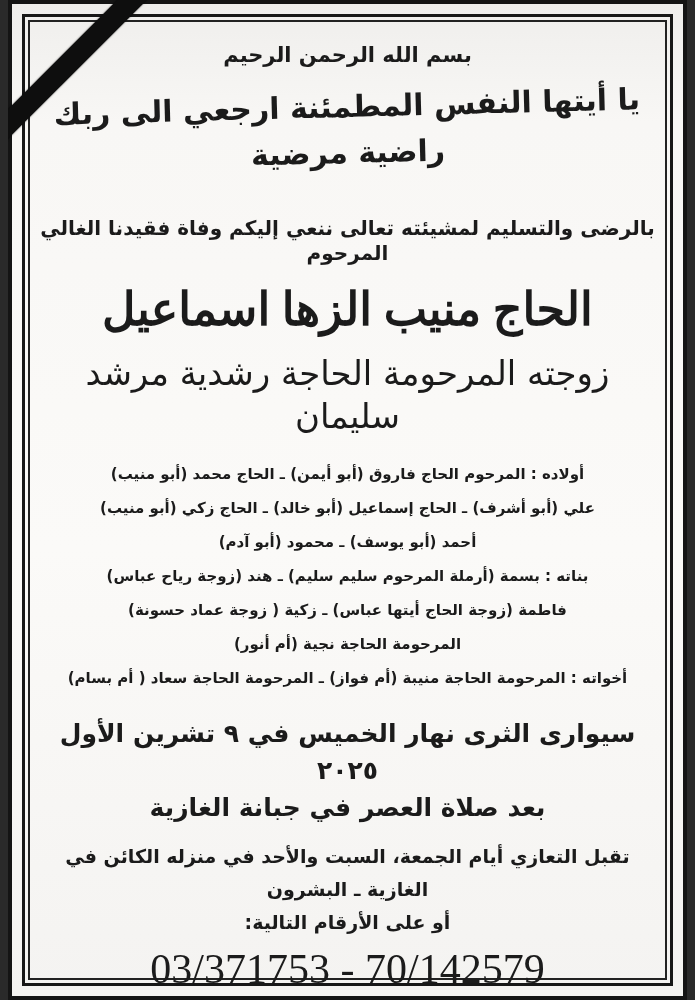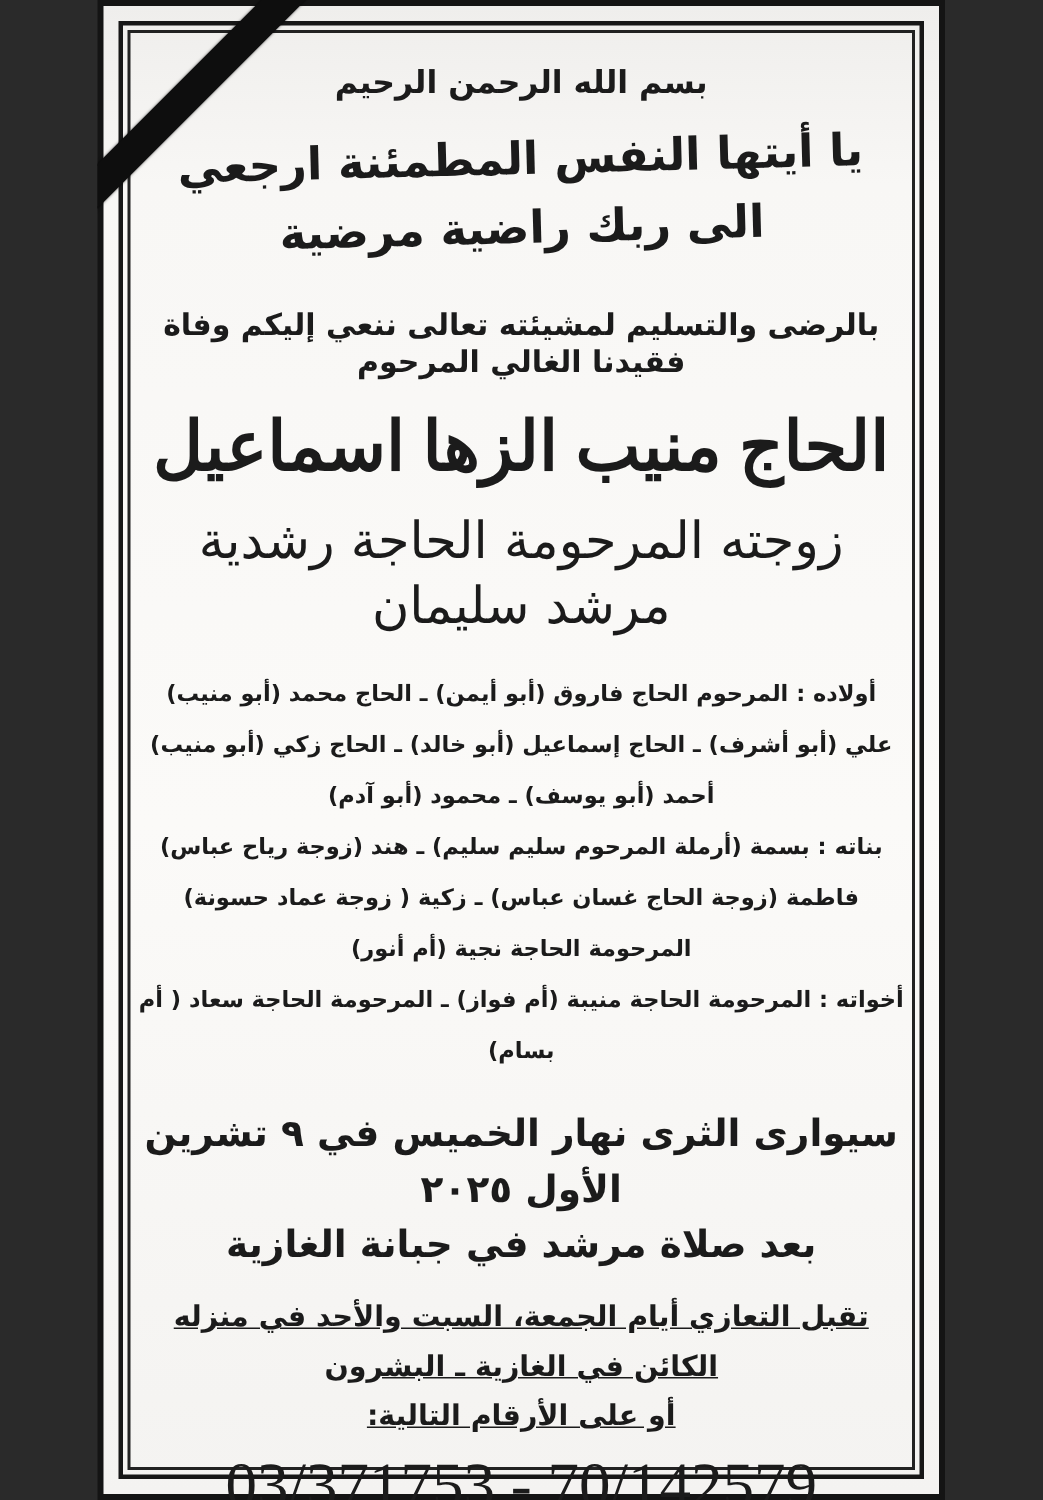--- a/index.html
+++ b/index.html
@@ -1,18 +1,18 @@
 <!DOCTYPE html>
 <html lang="ar" dir="rtl"><head>
 <meta charset="utf-8">
 <style>
   html,body{margin:0;padding:0;background:#2a2a2a;}
   .photo{
     position:relative;
-    width:565px;height:1000px;
+    width:679px;height:1000px;
     margin:0 auto;
     background:#141414;
     overflow:hidden;
     font-family:"DejaVu Sans",sans-serif;
     color:#1b1b1b;
   }
   .page{
     position:absolute;
     inset:4px;
     background:linear-gradient(180deg,#efeeec 0%,#f8f7f5 12%,#fbfaf8 55%,#f4f3f1 100%);
@@ -64,21 +64,21 @@
     margin-top:4px;
   }
   .sadaqa{
     margin-top:10px;
     font-size:15px;
     font-weight:bold;
     text-align:left;
     padding-left:100px;
   }
   .intro{
-    margin-top:28px;
+    margin-top:40px;
     font-size:20px;
     font-weight:bold;
   }
   .deceased-name{
     margin-top:8px;
     font-size:46px;
     font-weight:bold;
     line-height:72px;
     letter-spacing:-1px;
     font-family:Liberation Serif, serif;
@@ -98,21 +98,21 @@
     margin-top:20px;
     font-size:25px;
     font-weight:bold;
   }
   .burial div{line-height:37px;}
   .condolence{
     margin-top:14px;
     font-size:19px;
     font-weight:bold;
   }
-  .condolence div{line-height:33px;text-decoration:underline;}
+  .condolence div{line-height:33px;}
   .phones{
     direction:ltr;
     font-family:"Liberation Serif","DejaVu Serif",serif;
     font-size:42px;
     line-height:56px;
     margin-top:2px;
     font-weight:normal;
   }
 </style>
 </head>
@@ -137,28 +137,28 @@
 
       <div class="deceased-name">الحاج منيب الزها اسماعيل</div>
 
       <div class="wife">زوجته المرحومة الحاجة رشدية مرشد سليمان</div>
 
       <div class="family">
         <div>أولاده : المرحوم الحاج فاروق (أبو أيمن) ـ الحاج محمد (أبو منيب)</div>
         <div>علي (أبو أشرف) ـ الحاج إسماعيل (أبو خالد) ـ الحاج زكي (أبو منيب)</div>
         <div>أحمد (أبو يوسف) ـ محمود (أبو آدم)</div>
         <div>بناته : بسمة (أرملة المرحوم سليم سليم) ـ هند (زوجة رياح عباس)</div>
-        <div>فاطمة (زوجة الحاج غسان عباس) ـ زكية ( زوجة عماد حسونة)</div>
+        <div>فاطمة (زوجة الحاج أيتها عباس) ـ زكية ( زوجة عماد حسونة)</div>
         <div>المرحومة الحاجة نجية (أم أنور)</div>
         <div>أخواته : المرحومة الحاجة منيبة (أم فواز) ـ المرحومة الحاجة سعاد ( أم بسام)</div>
       </div>
 
       <div class="burial">
         <div>سيوارى الثرى نهار الخميس في ٩ تشرين الأول ٢٠٢٥</div>
-        <div>بعد صلاة مرشد في جبانة الغازية</div>
+        <div>بعد صلاة العصر في جبانة الغازية</div>
       </div>
 
       <div class="condolence">
         <div>تقبل التعازي أيام الجمعة، السبت والأحد في منزله الكائن في الغازية ـ البشرون</div>
         <div>أو على الأرقام التالية:</div>
       </div>
 
       <div class="phones">03/371753 - 70/142579</div>
 
     </div>

